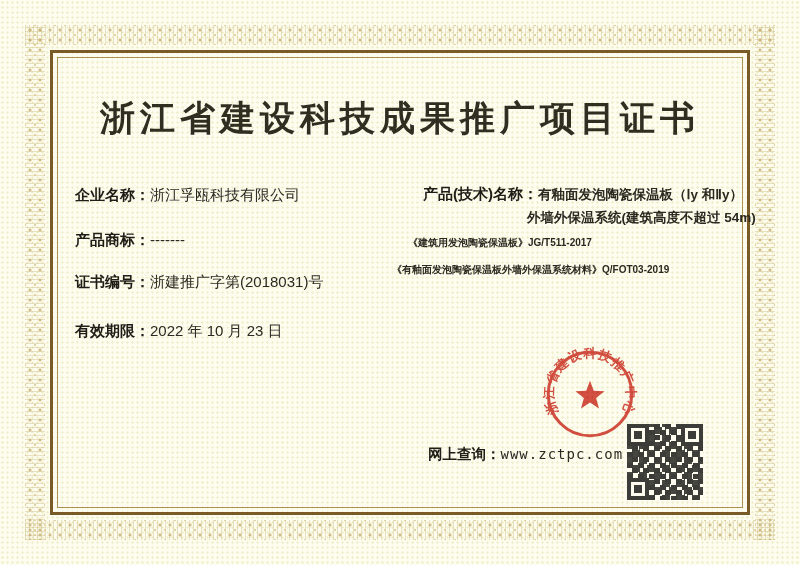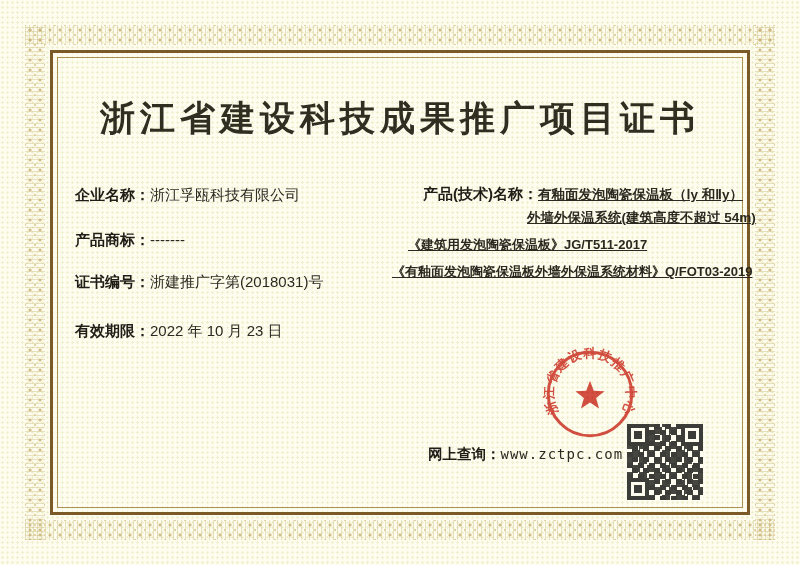--- a/index.html
+++ b/index.html
@@ -36,22 +36,22 @@
   .title{
     position:absolute;left:0;right:0;top:95px;margin:0;
     text-align:center;font-size:35px;font-weight:700;letter-spacing:5px;
     color:#302d21;
   }
   .row{position:absolute;font-size:15px;white-space:nowrap;}
   .lbl{font-weight:700;color:#1f1d16;}
   .val{font-weight:400;color:#2c2a20;}
 
   .prod-lbl{font-weight:700;font-size:15px;color:#1f1d16;}
-  .prod-val{font-weight:600;font-size:13.5px;color:#2c2a20;text-decoration:underline;}
-  .std{position:absolute;font-size:13px;font-weight:700;color:#2b291f;white-space:nowrap;text-decoration:underline;}
+  .prod-val{font-weight:600;font-size:13.5px;color:#2c2a20;}
+  .std{position:absolute;font-size:10px;font-weight:700;color:#2b291f;white-space:nowrap;}
 
   .issue{position:absolute;left:428px;font-size:14.5px;white-space:nowrap;}
   .issue .lbl{font-weight:700;}
   .mono{font-family:"DejaVu Sans Mono", monospace;font-size:14px;letter-spacing:1px;}
 
   .seal{position:absolute;left:534px;top:338px;mix-blend-mode:multiply;opacity:.88;}
 
   .qr{position:absolute;left:627px;top:424px;width:76px;height:76px;
     background:
       repeating-conic-gradient(rgba(60,60,56,.95) 0% 25%, rgba(0,0,0,0) 0% 50%) 5px 3px / 15px 15px,

